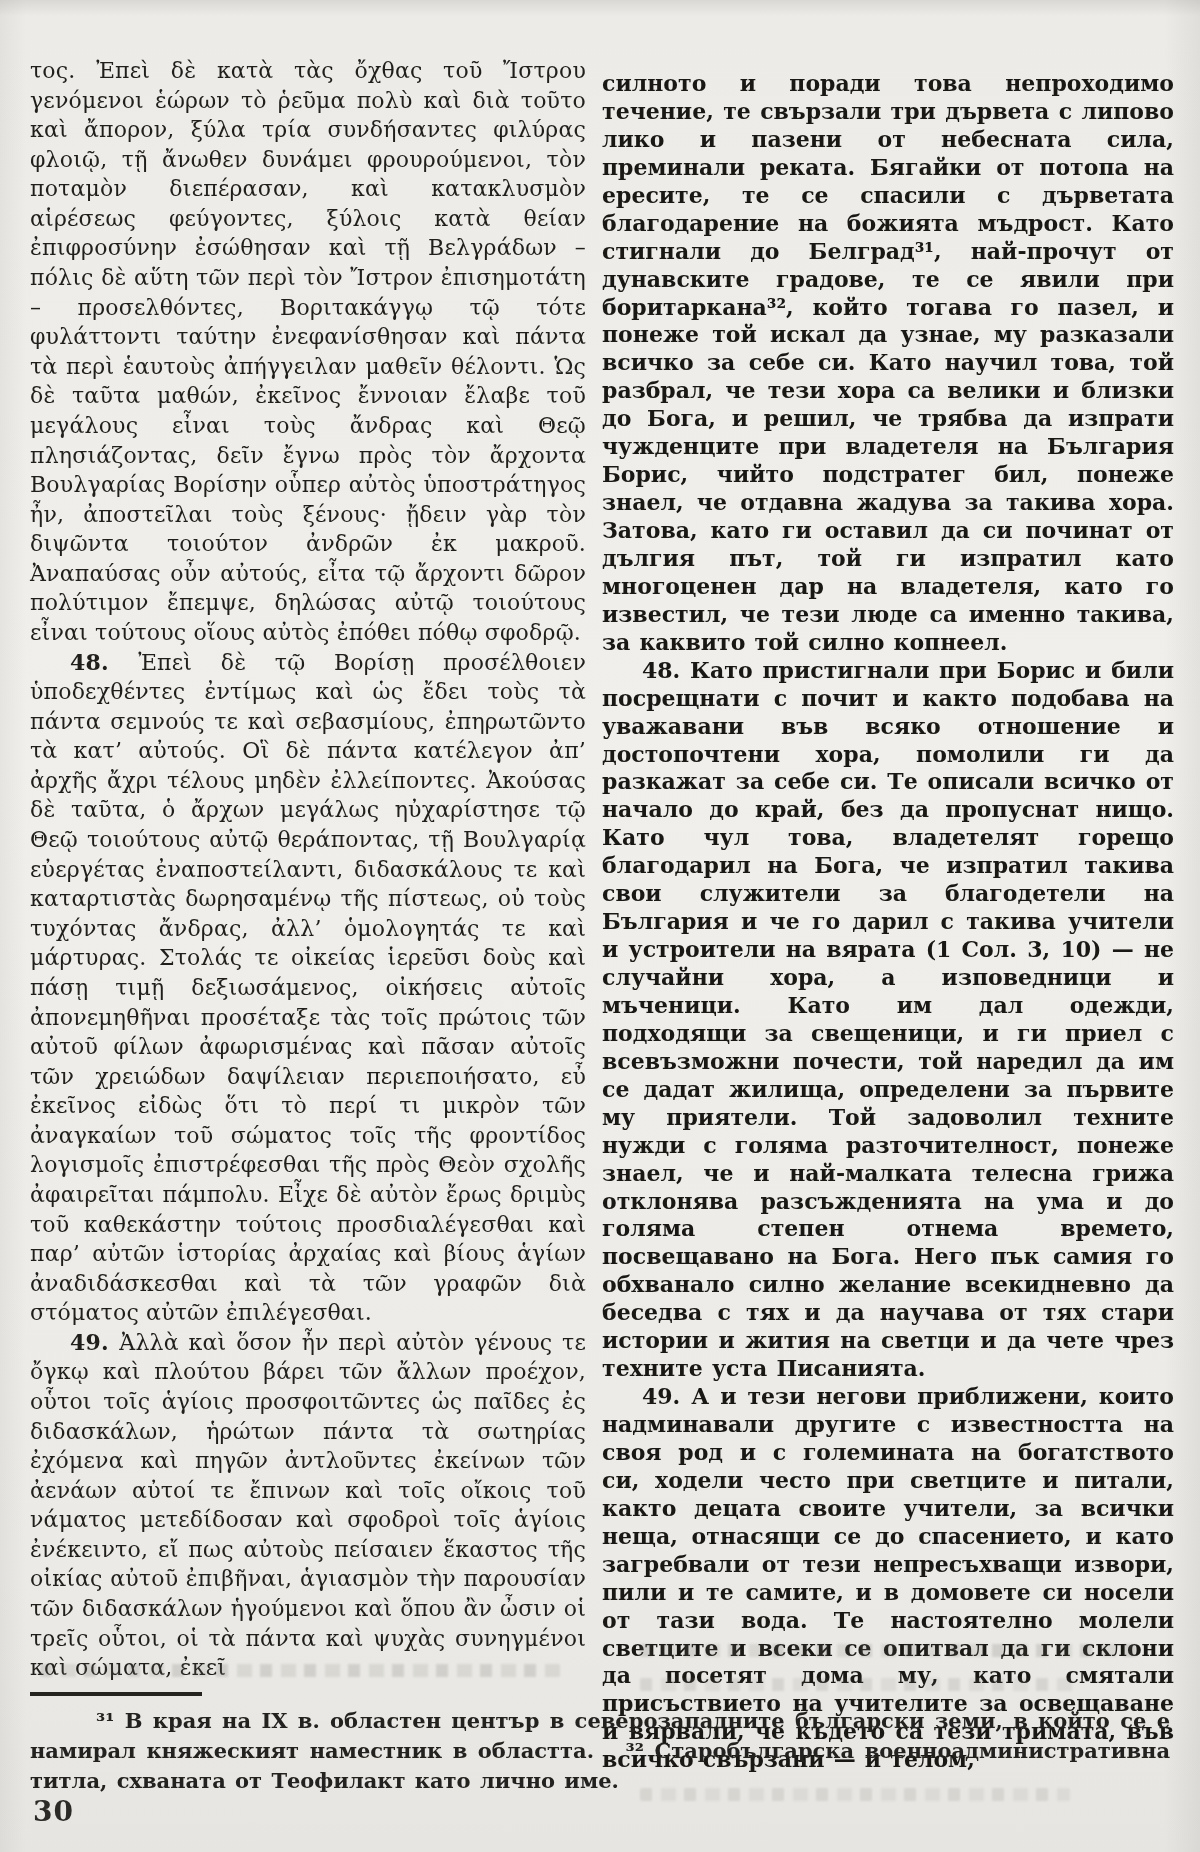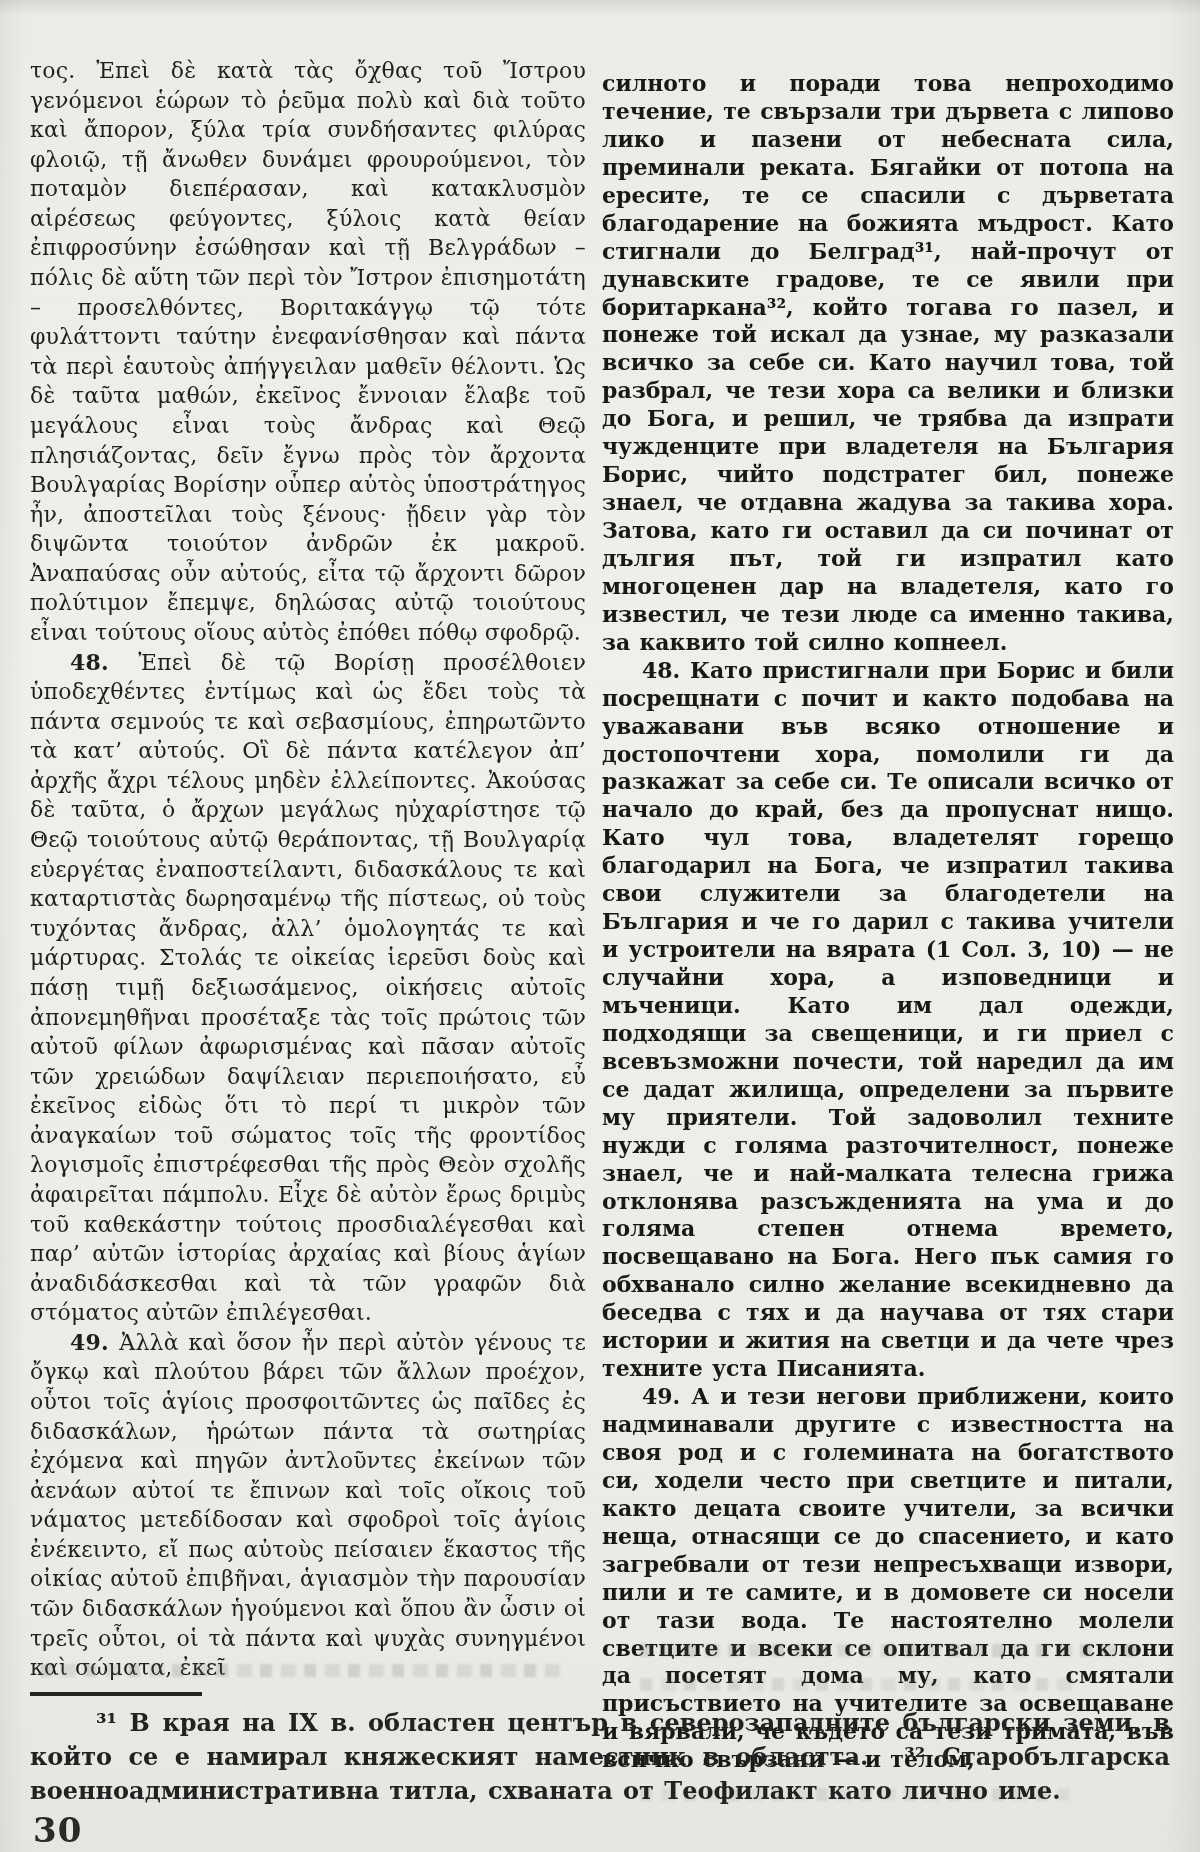--- a/index.html
+++ b/index.html
@@ -43,31 +43,30 @@
   p.para.indent { text-indent: 40px; }
   .pnum { font-weight: bold; }
   .footnote-area { position: absolute; left: 30px; right: 30px; top: 1692px; }
   .footnote-rule {
     width: 172px; height: 4px;
     background: #26241f;
     margin: 0 0 10px 0;
   }
   .footnotes {
     margin: 0;
-    font-size: 24px; line-height: 1.42;
+    font-size: 21px; line-height: 1.42;
     text-align: justify; text-indent: 66px;
     font-weight: bold;
     word-spacing: 2px;
     color: #232220;
   }
   .page-number {
     position: absolute; left: 33px; top: 1795px;
-    font-size: 34px; font-weight: bold; color: #2b2a26;
+    font-size: 28px; font-weight: bold; color: #2b2a26;
     letter-spacing: 1px;
-    margin-top: 15px;
   }
   
   .smudge {
     position: absolute; height: 13px; border-radius: 2px;
     background: repeating-linear-gradient(90deg,
       rgba(116,113,106,.20) 0 12px, rgba(116,113,106,0) 12px 21px,
       rgba(116,113,106,.14) 21px 36px, rgba(116,113,106,0) 36px 44px);
     filter: blur(1.1px);
     pointer-events: none;
   }

